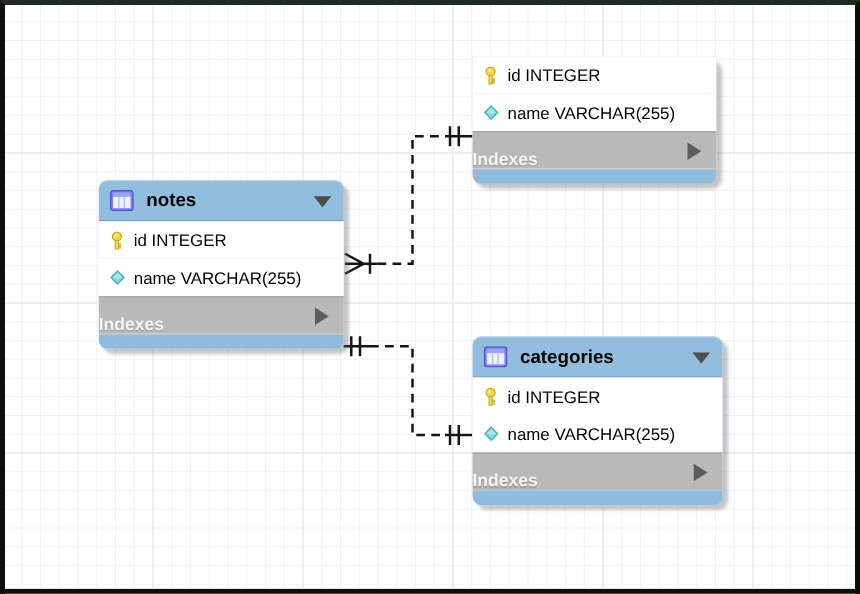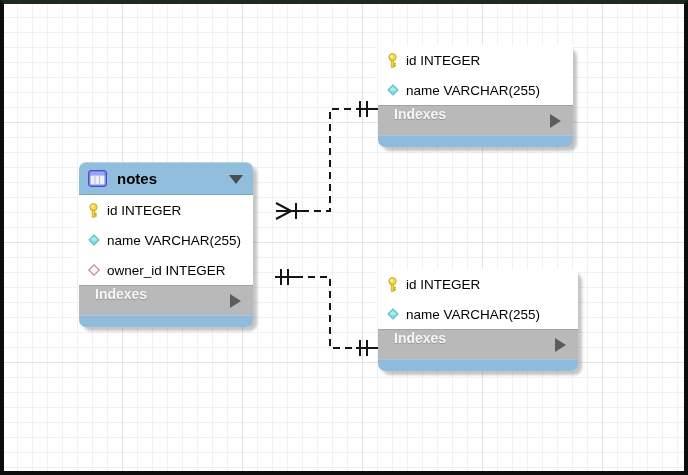--- a/index.html
+++ b/index.html
@@ -66,22 +66,22 @@
     padding-left: 8px;
     background: #fff;
   }
   .row .cicon { width: 13px; display: inline-flex; justify-content: center; }
   .coltext { font-size: 13.5px; color: #000; margin-left: 7px; white-space: nowrap; }
 
   .indexes-bar {
     height: 30px;
     background: #b9b9b9;
     border-top: 1px solid #a2a2a2;
-    display: flex; align-items: flex-start;
-    padding: 0 12px 0 16px;
+    display: flex; align-items: flex-end;
+    padding: 0 12px 0 0;
     position: relative;
   }
   .indexes-label {
     font-size: 14px; font-weight: bold; color: #f6f6f6;
     text-shadow: 0 1px 1px rgba(0,0,0,0.2);
   }
   .expand-arrow {
     position: absolute; right: 12px; top: 8px;
     width: 0; height: 0;
     border-top: 7px solid transparent;
@@ -89,21 +89,21 @@
     border-left: 11px solid #5c5c5c;
   }
   .table-footer {
     height: 12px;
     background: #8fbcdc;
     border-top: 1px solid #a8c8de;
     border-radius: 0 0 7px 7px;
   }
 
   
-  #table-notes      { left: 75px;  top: 158px; width: 174px; }
+  #table-notes      { left: 75px;  top: 140px; width: 196px; }
   #table-users      { left: 374px; top: 41px;  width: 195px; }
   #table-categories { left: 374px; top: 265px; width: 200px; }
 </style>
 </head>
 <body>
 
 <div class="frame">
   <div class="canvas">
 
     <svg class="rel-layer" width="680" height="467" viewBox="0 0 680 467">
@@ -152,28 +152,20 @@
         </div>
         <div class="row">
           <span class="cicon">
             <svg width="12" height="12" viewBox="0 0 12 12">
                 <polygon points="6,0.8 11.2,6 6,11.2 0.8,6" fill="#7bd8e4" stroke="#46aebc"></polygon>
                 <polygon points="6,2.4 9.6,6 6,7.4 2.4,6" fill="#b5ecf2" opacity="0.8"></polygon>
               </svg>
           </span>
           <span class="coltext">name VARCHAR(255)</span>
         </div>
-        <div class="row">
-          <span class="cicon">
-            <svg width="12" height="12" viewBox="0 0 12 12">
-                <polygon points="6,0.8 11.2,6 6,11.2 0.8,6" fill="#ffffff" stroke="#c08b8b" stroke-width="1.2"></polygon>
-              </svg>
-          </span>
-          <span class="coltext">owner_id INTEGER</span>
-        </div>
       </div>
       <div class="indexes-bar">
         <span class="indexes-label">Indexes</span>
         <span class="expand-arrow"></span>
       </div>
       <div class="table-footer"></div>
     </div>
 
     <div class="table" id="table-users">
       <div class="rows">
@@ -200,20 +192,30 @@
         </div>
       </div>
       <div class="indexes-bar">
         <span class="indexes-label">Indexes</span>
         <span class="expand-arrow"></span>
       </div>
       <div class="table-footer"></div>
     </div>
 
     <div class="table" id="table-categories">
+      <div class="table-header">
+        <svg width="19" height="17" viewBox="0 0 19 17">
+          <rect x="0.5" y="0.5" width="18" height="16" rx="2.5" fill="#7b86e8" stroke="#4c4cc8"></rect>
+          <rect x="2.5" y="2" width="14" height="3.5" rx="1" fill="#9aa6f2"></rect>
+          <rect x="2.5" y="5.5" width="14" height="9" fill="#eef1fb"></rect>
+          <path d="M7 5.5 V14.5 M11.5 5.5 V14.5" stroke="#b9c2ee" stroke-width="1.2"></path>
+        </svg>
+        <span class="table-title">categories</span>
+        <span class="collapse-arrow"></span>
+      </div>
       <div class="rows">
         <div class="row">
           <span class="cicon">
             <svg width="11" height="15" viewBox="0 0 11 15">
                 <circle cx="5.5" cy="4.2" r="3.6" fill="#f8d840" stroke="#c9a52a"></circle>
                 <circle cx="4.6" cy="3.3" r="1.2" fill="#fcf0b4"></circle>
                 <rect x="4.2" y="7.2" width="2.6" height="7" fill="#f8d840" stroke="#c9a52a" stroke-width="0.8"></rect>
                 <rect x="6.8" y="10" width="1.8" height="1.3" fill="#f8d840" stroke="#c9a52a" stroke-width="0.6"></rect>
                 <rect x="6.8" y="12.2" width="1.8" height="1.3" fill="#f8d840" stroke="#c9a52a" stroke-width="0.6"></rect>
               </svg>

